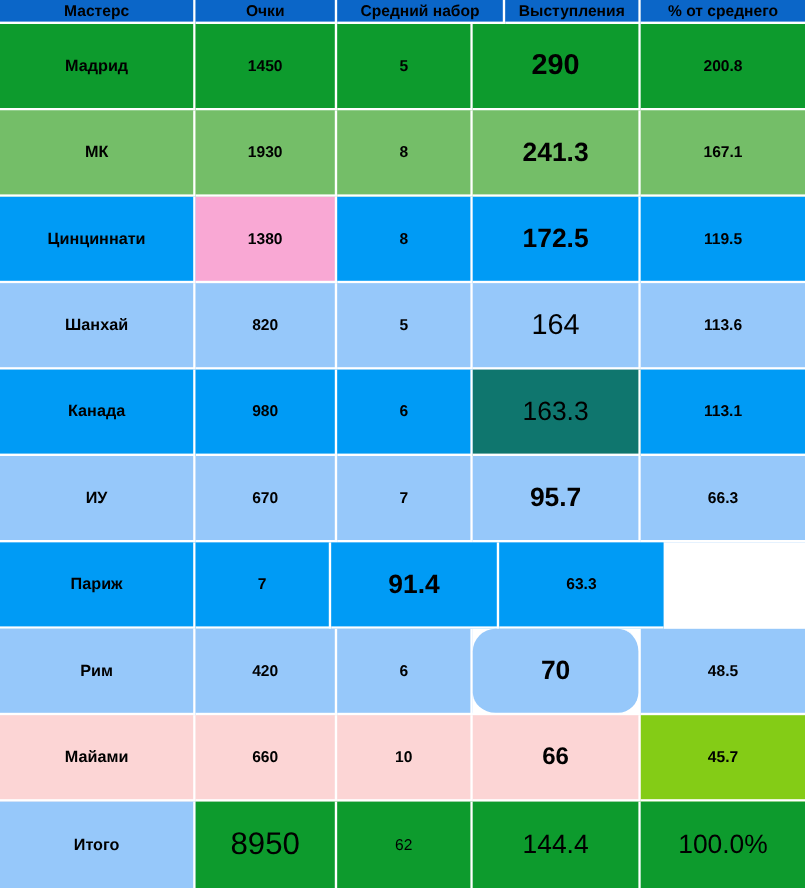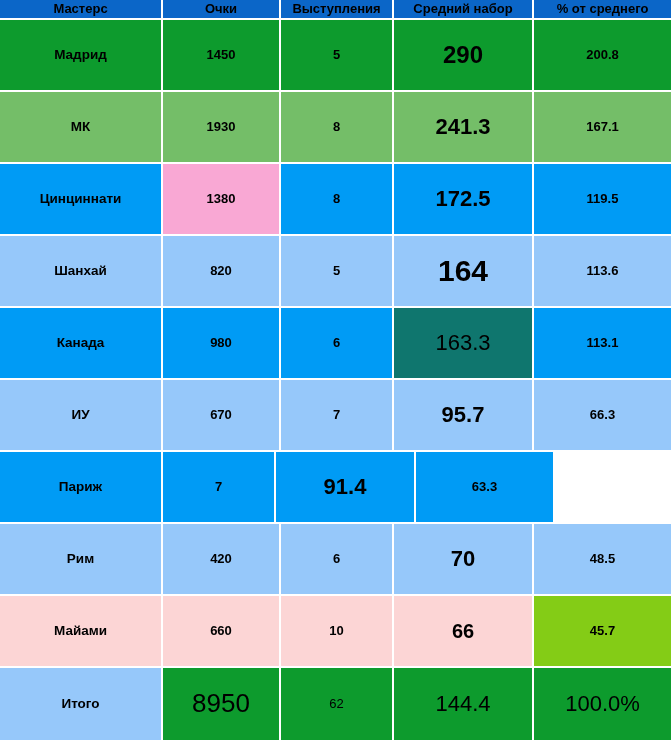--- a/index.html
+++ b/index.html
@@ -73,22 +73,22 @@
   .row.total .cell.c0 { font-size: 13.5px; font-weight: bold; }
 </style>
 </head>
 <body>
 
 <div id="grid">
 
   <div class="row header">
     <div class="cell c0">Мастерс</div>
     <div class="cell c1">Очки</div>
+    <div class="cell c3">Средний набор</div>
     <div class="cell c2">Выступления</div>
-    <div class="cell c3">Средний набор</div>
     <div class="cell c4">% от среднего</div>
   </div>
 
   <div id="body-rows">
       <div class="row data">
         <div class="cell c0" style="background: rgb(13, 155, 45);">Мадрид</div>
         <div class="cell c1" style="background: rgb(13, 155, 45);">1450</div>
         <div class="cell c2" style="background: rgb(13, 155, 45);">5</div>
         <div class="cell c3" style="background: rgb(13, 155, 45); font-size: 24px; font-weight: bold;">290</div>
         <div class="cell c4" style="background: rgb(13, 155, 45);">200.8</div>
@@ -104,21 +104,21 @@
         <div class="cell c0" style="background: rgb(0, 155, 245);">Цинциннати</div>
         <div class="cell c1" style="background: #f9a8d4;">1380</div>
         <div class="cell c2" style="background: rgb(0, 155, 245);">8</div>
         <div class="cell c3" style="background: rgb(0, 155, 245); font-size: 22px; font-weight: bold;">172.5</div>
         <div class="cell c4" style="background: rgb(0, 155, 245);">119.5</div>
       </div>
       <div class="row data">
         <div class="cell c0" style="background: rgb(150, 200, 250);">Шанхай</div>
         <div class="cell c1" style="background: rgb(150, 200, 250); text-align: center;">820</div>
         <div class="cell c2" style="background: rgb(150, 200, 250);">5</div>
-        <div class="cell c3" style="background: rgb(150, 200, 250); font-size: 30px; font-weight: bold;">164</div>
+        <div class="cell c3" style="background: rgb(150, 200, 250); font-size: 24px; font-weight: normal;">164</div>
         <div class="cell c4" style="background: rgb(150, 200, 250);">113.6</div>
       </div>
       <div class="row data">
         <div class="cell c0" style="background: rgb(0, 155, 245);">Канада</div>
         <div class="cell c1" style="background: rgb(0, 155, 245);">980</div>
         <div class="cell c2" style="background: rgb(0, 155, 245);">6</div>
         <div class="cell c3" style="background: #0f766e; font-size: 22px; font-weight: normal;">163.3</div>
         <div class="cell c4" style="background: rgb(0, 155, 245);">113.1</div>
       </div>
       <div class="row data">
@@ -131,21 +131,21 @@
       <div class="row data">
         <div class="cell c0" style="background: rgb(0, 155, 245);">Париж</div>
         <div class="cell c2" style="background: rgb(0, 155, 245);">7</div>
         <div class="cell c3" style="background: rgb(0, 155, 245); font-size: 22px; font-weight: bold;">91.4</div>
         <div class="cell c4" style="background: rgb(0, 155, 245);">63.3</div>
       </div>
       <div class="row data">
         <div class="cell c0" style="background: rgb(150, 200, 250);">Рим</div>
         <div class="cell c1" style="background: rgb(150, 200, 250);">420</div>
         <div class="cell c2" style="background: rgb(150, 200, 250);">6</div>
-        <div class="cell c3" style="background: rgb(150, 200, 250); font-size: 22px; font-weight: bold;">70</div>
+        <div class="cell c3" style="background: rgb(150, 200, 250); font-size: 22px; font-weight: bold; border-radius: 19px;">70</div>
         <div class="cell c4" style="background: rgb(150, 200, 250);">48.5</div>
       </div>
       <div class="row data">
         <div class="cell c0" style="background: rgb(252, 213, 213);">Майами</div>
         <div class="cell c1" style="background: rgb(252, 213, 213);">660</div>
         <div class="cell c2" style="background: rgb(252, 213, 213);">10</div>
         <div class="cell c3" style="background: rgb(252, 213, 213); font-size: 20px; font-weight: bold;">66</div>
         <div class="cell c4" style="background: #84cc16;">45.7</div>
       </div>
     </div>

